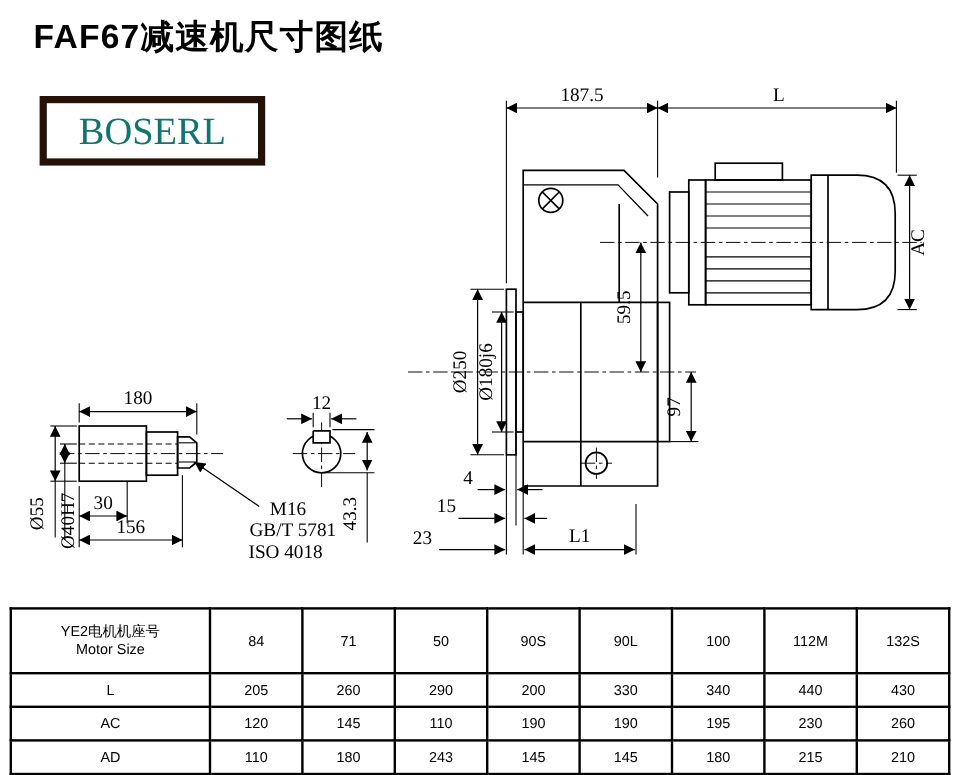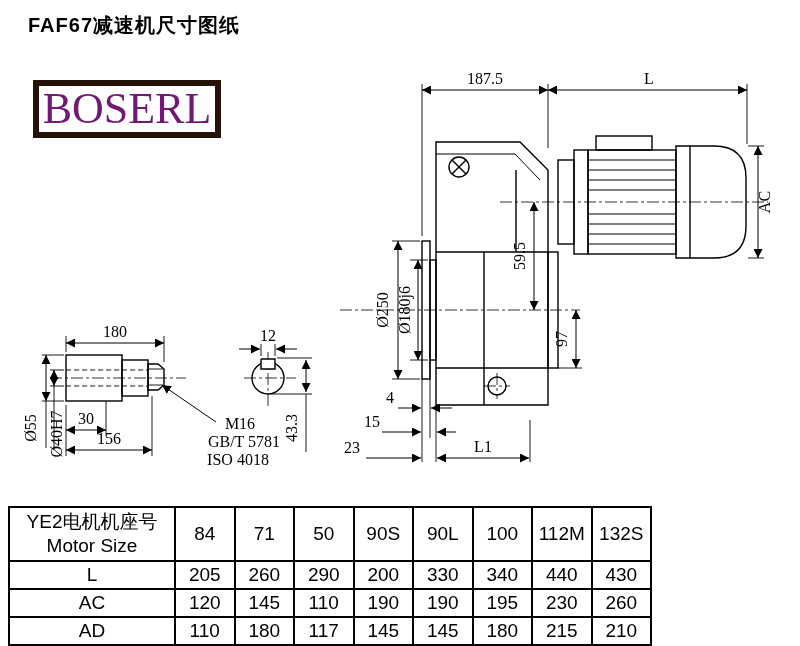--- a/index.html
+++ b/index.html
@@ -1,28 +1,28 @@
 <!DOCTYPE html>
 <html><head>
 <meta charset="utf-8">
 <style>
   html,body{margin:0;padding:0;background:#fff;}
   .page{position:relative;width:800px;height:646px;background:#fff;overflow:hidden;
         font-family:"Liberation Sans",sans-serif;color:#000;}
-  .title{position:absolute;left:28px;top:12px;font-size:20px;font-weight:bold;
+  .title{position:absolute;left:28px;top:12px;font-size:28px;font-weight:bold;
          letter-spacing:1px;font-family:"Liberation Sans",sans-serif;}
   .logo-box{position:absolute;left:33px;top:80px;width:176px;height:46px;
             border:6px solid #241208;background:#fff;display:flex;
             align-items:center;justify-content:center;}
-  .logo-box span{font-family:"Liberation Serif",serif;font-size:44px;color:#701a75;
+  .logo-box span{font-family:"Liberation Serif",serif;font-size:32px;color:#0f766e;
                  line-height:1;}
   svg{position:absolute;left:0;top:0;}
   svg text{font-family:"Liberation Serif",serif;font-size:16px;fill:#000;stroke:none;}
-  .dim-table{position:absolute;left:8px;top:506px;width:644px;border-collapse:collapse;
-             table-layout:fixed;text-align:center;font-size:19px;
+  .dim-table{position:absolute;left:8px;top:506px;width:784px;border-collapse:collapse;
+             table-layout:fixed;text-align:center;font-size:12px;
              font-family:"Liberation Sans",sans-serif;}
   .dim-table td{border:2px solid #000;padding:0;height:26px;line-height:1.25;}
   .dim-table tr.hdr td{height:52px;}
   .c0{width:166px;}
 </style>
 </head>
 <body>
 
 <div class="page">
 
@@ -226,21 +226,21 @@
         <td>190</td>
         <td>190</td>
         <td>195</td>
         <td>230</td>
         <td>260</td>
       </tr>
       <tr>
         <td>AD</td>
         <td>110</td>
         <td>180</td>
-        <td>117</td>
+        <td>243</td>
         <td>145</td>
         <td>145</td>
         <td>180</td>
         <td>215</td>
         <td>210</td>
       </tr>
     </tbody>
   </table>
 
 </div>

